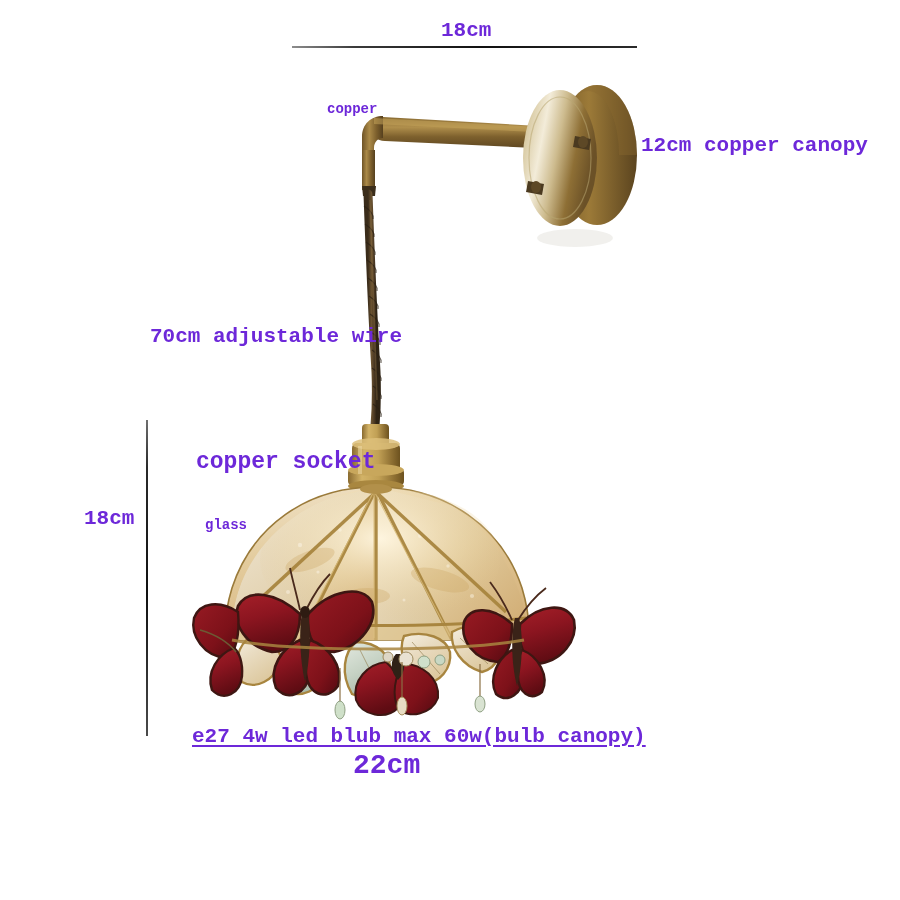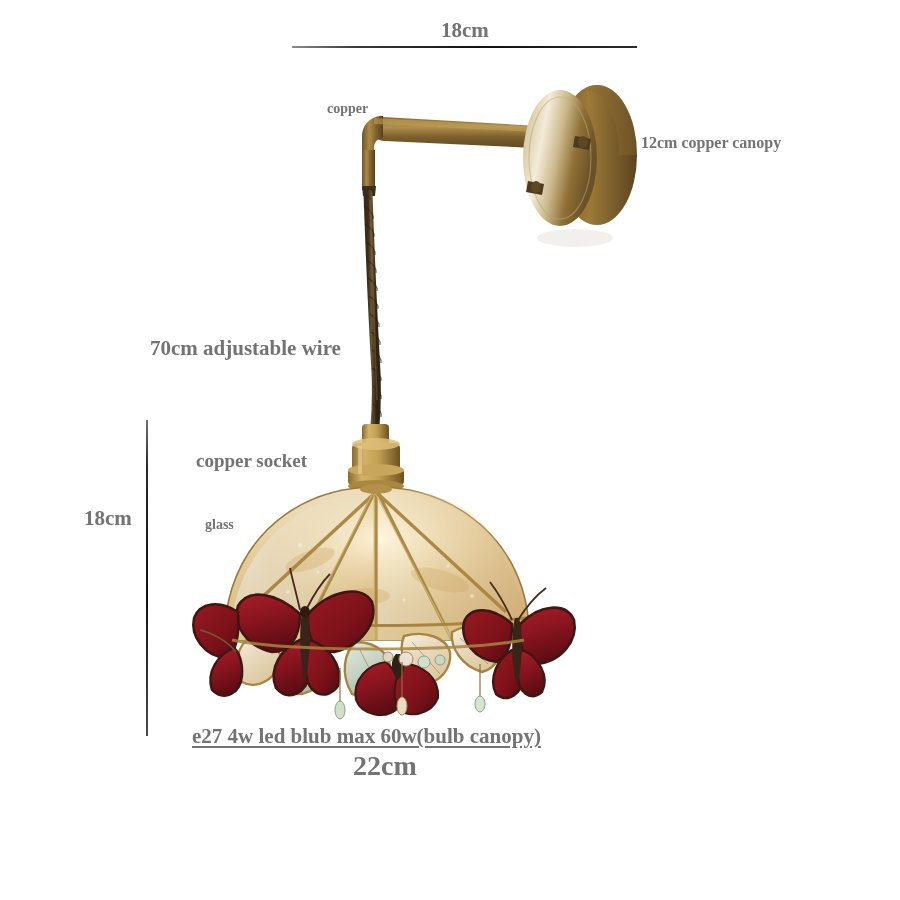--- a/index.html
+++ b/index.html
@@ -10,33 +10,33 @@
     font-family:"Liberation Sans","DejaVu Sans",sans-serif;
     overflow:hidden;
     position:relative;
   }
   #diagram{
     position:absolute;inset:0;
     width:900px;height:900px;
   }
   .lbl{
     position:absolute;
-    color:#737373;
+    color:#6d28d9;
     font-weight:700;
     white-space:nowrap;
-    font-family:Liberation Serif, serif;
+    font-family:Liberation Mono, monospace;
     line-height:1;
     user-select:none;
     text-align:center;
   }
   .lbl-18-top{ left:441px; top:20px;  font-size:21px; }
   .lbl-copper { left:327px; top:102px; font-size:14px; }
-  .lbl-canopy { left:641px; top:135px; font-size:16px; }
-  .lbl-wire   { left:150px; top:326px; font-size:21px;margin-top:12px; }
-  .lbl-socket { left:196px; top:451px; font-size:19px; }
+  .lbl-canopy { left:641px; top:135px; font-size:21px; }
+  .lbl-wire   { left:150px; top:326px; font-size:21px; }
+  .lbl-socket { left:196px; top:451px; font-size:23px; }
   .lbl-glass  { left:205px; top:518px; font-size:14px; }
   .lbl-18-left{ left:84px;  top:508px; font-size:21px; }
   .lbl-e27    { left:192px; top:726px; font-size:21px; text-decoration:underline; text-underline-offset:3px; }
   .lbl-22     { left:353px; top:752px; font-size:28px; }
 
   .dimline-h{
     position:absolute;
     left:292px; top:46px; width:345px; height:2px;
     background:linear-gradient(90deg,#8d8d8d 0%,#3b3b3b 18%,#111 55%,#2b2b2b 100%);
   }

